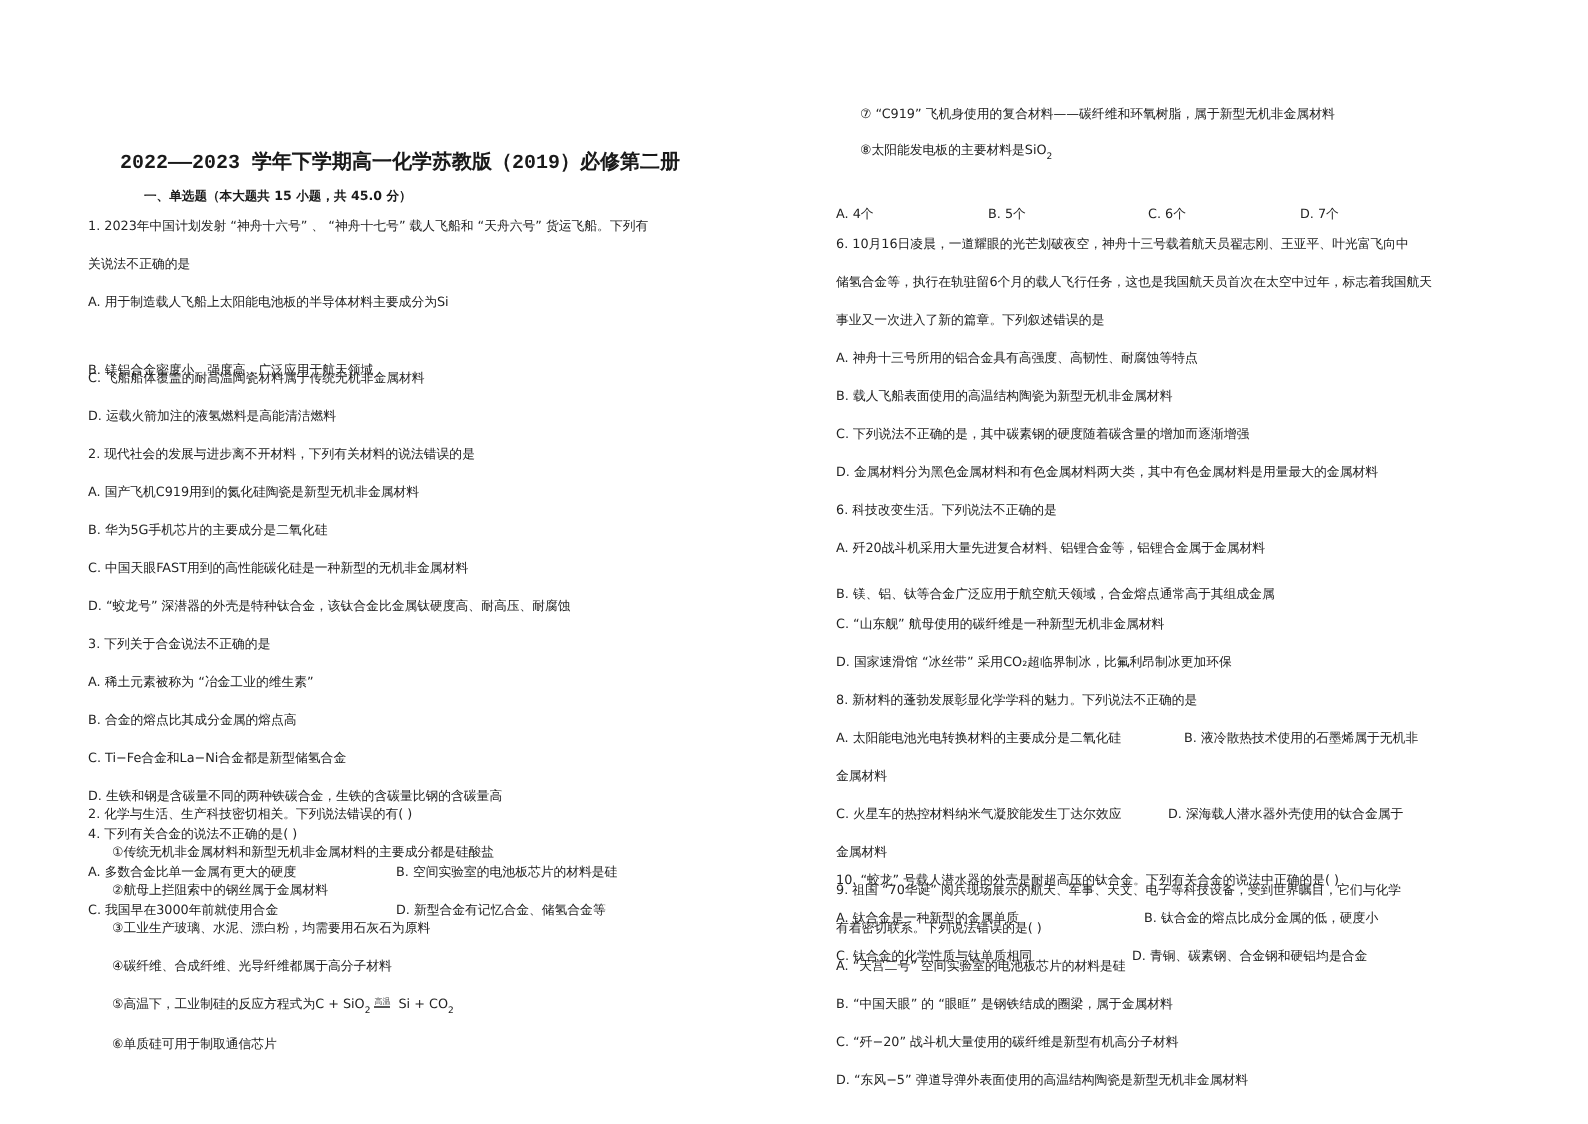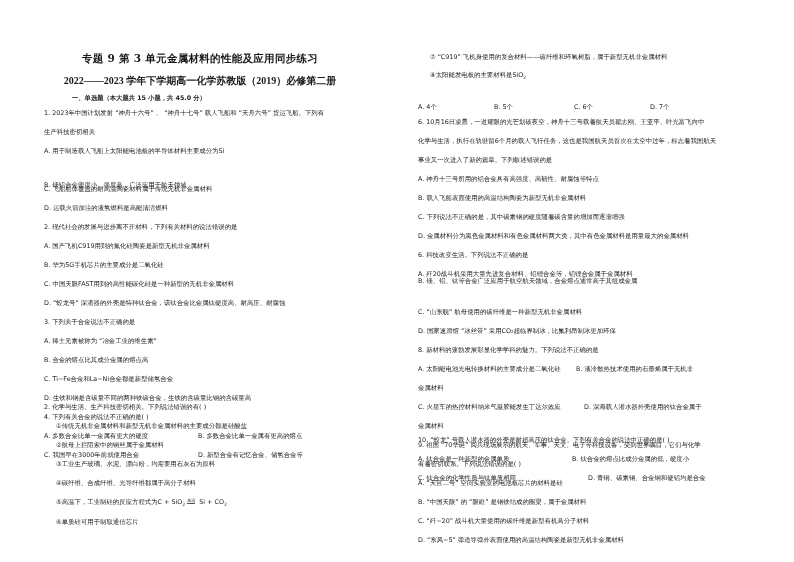--- a/index.html
+++ b/index.html
@@ -8,21 +8,21 @@
     font-family: "DejaVu Sans", "Liberation Sans", sans-serif;
     color: #1a1a1a;
   }
   .page { position: absolute; left: 0; top: 0; width: 794px; height: 562px; background: #fff; }
   .title1 {
     position: absolute; left: 0; top: 52px; width: 400px; text-align: center;
     font-family: "DejaVu Serif", "Liberation Serif", serif; font-weight: bold; font-size: 10.5px; letter-spacing: 0.3px;
   }
   .title2 {
     position: absolute; left: 0; top: 74px; width: 400px; text-align: center;
-    font-family: Liberation Serif, serif; font-weight: bold; font-size: 10px;
+    font-family: Liberation Mono, monospace; font-weight: bold; font-size: 10px;
   }
   .section {
     position: absolute; left: 72px; top: 94px; font-size: 6.3px; font-weight: bold;
   }
   .col { position: absolute; }
   .col.left { left: 44px; top: 107px; width: 352px; }
   .col.right { left: 418px; top: 44px; width: 360px; }
   .line {
     position: absolute; left: 0; font-size: 6.4px; line-height: 8px; white-space: nowrap; color: #222;
   }
@@ -32,49 +32,48 @@
   .row4 { position: absolute; left: 0; width: 100%; font-size: 6.4px; line-height: 8px; white-space: nowrap; color: #222; }
   .row4 span { position: absolute; top: 0; }
   .eq-cond { display: inline-block; font-size: 4px; border-bottom: 0.8px solid #555; line-height: 5px; vertical-align: 2px; margin: 0 2px; color: #444; }
   sub { font-size: 4.5px; }
 </style>
 </head>
 <body>
 
 <div class="page">
 
-  <div class="title1">专题 9 第 3 单元金属材料的性能及应用同步练习</div>
   <div class="title2">2022——2023 学年下学期高一化学苏教版（2019）必修第二册</div>
   <div class="section">一、单选题（本大题共 15 小题，共 45.0 分）</div>
 
   <div class="col left">
 
     <div class="line" style="top:2px">1.  2023年中国计划发射 “神舟十六号” 、 “神舟十七号” 载人飞船和 “天舟六号” 货运飞船。下列有</div>
-    <div class="line" style="top:21px">生产科技密切相关</div>
+    <div class="line" style="top:21px">关说法不正确的是</div>
     <div class="line" style="top:40px">A.  用于制造载人飞船上太阳能电池板的半导体材料主要成分为Si</div>
     <div class="line" style="top:74px">B.  镁铝合金密度小、强度高，广泛应用于航天领域</div>
     <div class="line" style="top:78px">C.  飞船船体覆盖的耐高温陶瓷材料属于传统无机非金属材料</div>
     <div class="line" style="top:97px">D.  运载火箭加注的液氢燃料是高能清洁燃料</div>
 
     <div class="line" style="top:116px">2.  现代社会的发展与进步离不开材料，下列有关材料的说法错误的是</div>
     <div class="line" style="top:135px">A.  国产飞机C919用到的氮化硅陶瓷是新型无机非金属材料</div>
     <div class="line" style="top:154px">B.  华为5G手机芯片的主要成分是二氧化硅</div>
     <div class="line" style="top:173px">C.  中国天眼FAST用到的高性能碳化硅是一种新型的无机非金属材料</div>
     <div class="line" style="top:192px">D.  “蛟龙号” 深潜器的外壳是特种钛合金，该钛合金比金属钛硬度高、耐高压、耐腐蚀</div>
 
     <div class="line" style="top:211px">3.  下列关于合金说法不正确的是</div>
     <div class="line" style="top:230px">A.  稀土元素被称为 “冶金工业的维生素”</div>
     <div class="line" style="top:249px">B.  合金的熔点比其成分金属的熔点高</div>
     <div class="line" style="top:268px">C.  Ti−Fe合金和La−Ni合金都是新型储氢合金</div>
     <div class="line" style="top:287px">D.  生铁和钢是含碳量不同的两种铁碳合金，生铁的含碳量比钢的含碳量高</div>
 
     <div class="line" style="top:306px">4.  下列有关合金的说法不正确的是(    )</div>
     <div class="row2" style="top:325px">
       <span style="left:0">A.  多数合金比单一金属有更大的硬度</span>
-      <span style="left:154px">B.  多数合金比单一金属有更高的熔点</span>
+      <span style="left:154px">B.  空间实验室的电池板芯片的材料是硅</span>
     </div>
     <div class="row2" style="top:344px">
       <span style="left:0">C.  我国早在3000年前就使用合金</span>
       <span style="left:154px">D.  新型合金有记忆合金、储氢合金等</span>
     </div>
 
   </div>
 
   <div class="col" style="left:44px; top:107px; width:352px;">
     <div class="line" style="top:296px">2.  化学与生活、生产科技密切相关。下列说法错误的有(    )</div>
@@ -94,37 +93,37 @@
       <span>⑧太阳能发电板的主要材料是SiO</span><sub>2</sub>
     </div>
     <div class="row4" style="top:59px">
       <span style="left:0">A.  4个</span>
       <span style="left:76px">B.  5个</span>
       <span style="left:156px">C.  6个</span>
       <span style="left:232px">D.  7个</span>
     </div>
 
     <div class="line" style="top:74px">6.   10月16日凌晨，一道耀眼的光芒划破夜空，神舟十三号载着航天员翟志刚、王亚平、叶光富飞向中</div>
-    <div class="line" style="top:93px">化学与生活，执行在轨驻留6个月的载人飞行任务，这也是我国航天员首次在太空中过年，标志着我国航天</div>
+    <div class="line" style="top:93px">储氢合金等，执行在轨驻留6个月的载人飞行任务，这也是我国航天员首次在太空中过年，标志着我国航天</div>
     <div class="line" style="top:112px">事业又一次进入了新的篇章。下列叙述错误的是</div>
     <div class="line" style="top:131px">A.  神舟十三号所用的铝合金具有高强度、高韧性、耐腐蚀等特点</div>
     <div class="line" style="top:150px">B.  载人飞船表面使用的高温结构陶瓷为新型无机非金属材料</div>
     <div class="line" style="top:169px">C.  下列说法不正确的是，其中碳素钢的硬度随着碳含量的增加而逐渐增强</div>
     <div class="line" style="top:188px">D.  金属材料分为黑色金属材料和有色金属材料两大类，其中有色金属材料是用量最大的金属材料</div>
 
     <div class="line" style="top:207px">6.  科技改变生活。下列说法不正确的是</div>
     <div class="line" style="top:226px">A.  歼20战斗机采用大量先进复合材料、铝锂合金等，铝锂合金属于金属材料</div>
-    <div class="line" style="top:233px">B.  镁、铝、钛等合金广泛应用于航空航天领域，合金熔点通常高于其组成金属</div>
+    <div class="line" style="top:249px">B.  镁、铝、钛等合金广泛应用于航空航天领域，合金熔点通常高于其组成金属</div>
     <div class="line" style="top:264px">C.  “山东舰” 航母使用的碳纤维是一种新型无机非金属材料</div>
     <div class="line" style="top:283px">D.  国家速滑馆 “冰丝带” 采用CO₂超临界制冰，比氟利昂制冰更加环保</div>
 
     <div class="line" style="top:302px">8.  新材料的蓬勃发展彰显化学学科的魅力。下列说法不正确的是</div>
     <div class="row2" style="top:321px">
       <span style="left:0">A.  太阳能电池光电转换材料的主要成分是二氧化硅</span>
-      <span style="left:158px">B.  液冷散热技术使用的石墨烯属于无机非</span>
+      <span style="left:174px">B.  液冷散热技术使用的石墨烯属于无机非</span>
     </div>
     <div class="line" style="top:340px">金属材料</div>
     <div class="row2" style="top:359px">
       <span style="left:0">C.  火星车的热控材料纳米气凝胶能发生丁达尔效应</span>
       <span style="left:166px">D.  深海载人潜水器外壳使用的钛合金属于</span>
     </div>
     <div class="line" style="top:378px">金属材料</div>
 
     <div class="line" style="top:397px">9.  祖国 “70华诞” 阅兵现场展示的航天、军事、天文、电子等科技设备，受到世界瞩目，它们与化学</div>
     <div class="line" style="top:416px">有着密切联系。下列说法错误的是(    )</div>
@@ -135,17 +134,17 @@
   </div>
 
   <div class="col" style="left:418px; top:44px; width:360px;">
     <div class="line" style="top:392px">10.    “蛟龙” 号载人潜水器的外壳是耐超高压的钛合金。下列有关合金的说法中正确的是(    )</div>
     <div class="row2" style="top:411px">
       <span style="left:0">A.  钛合金是一种新型的金属单质</span>
       <span style="left:154px">B.  钛合金的熔点比成分金属的低，硬度小</span>
     </div>
     <div class="row2" style="top:430px">
       <span style="left:0">C.  钛合金的化学性质与钛单质相同</span>
-      <span style="left:170px">D.  青铜、碳素钢、合金钢和硬铝均是合金</span>
+      <span style="left:148px">D.  青铜、碳素钢、合金钢和硬铝均是合金</span>
     </div>
   </div>
 
 </div>
 
 </body></html>

